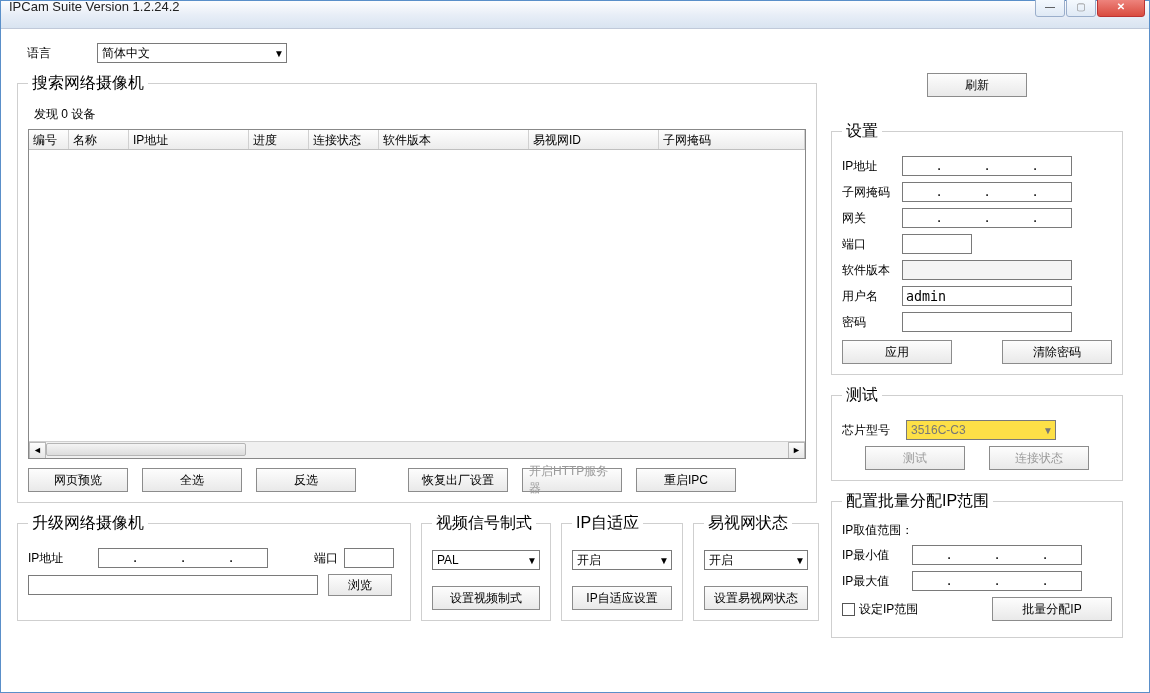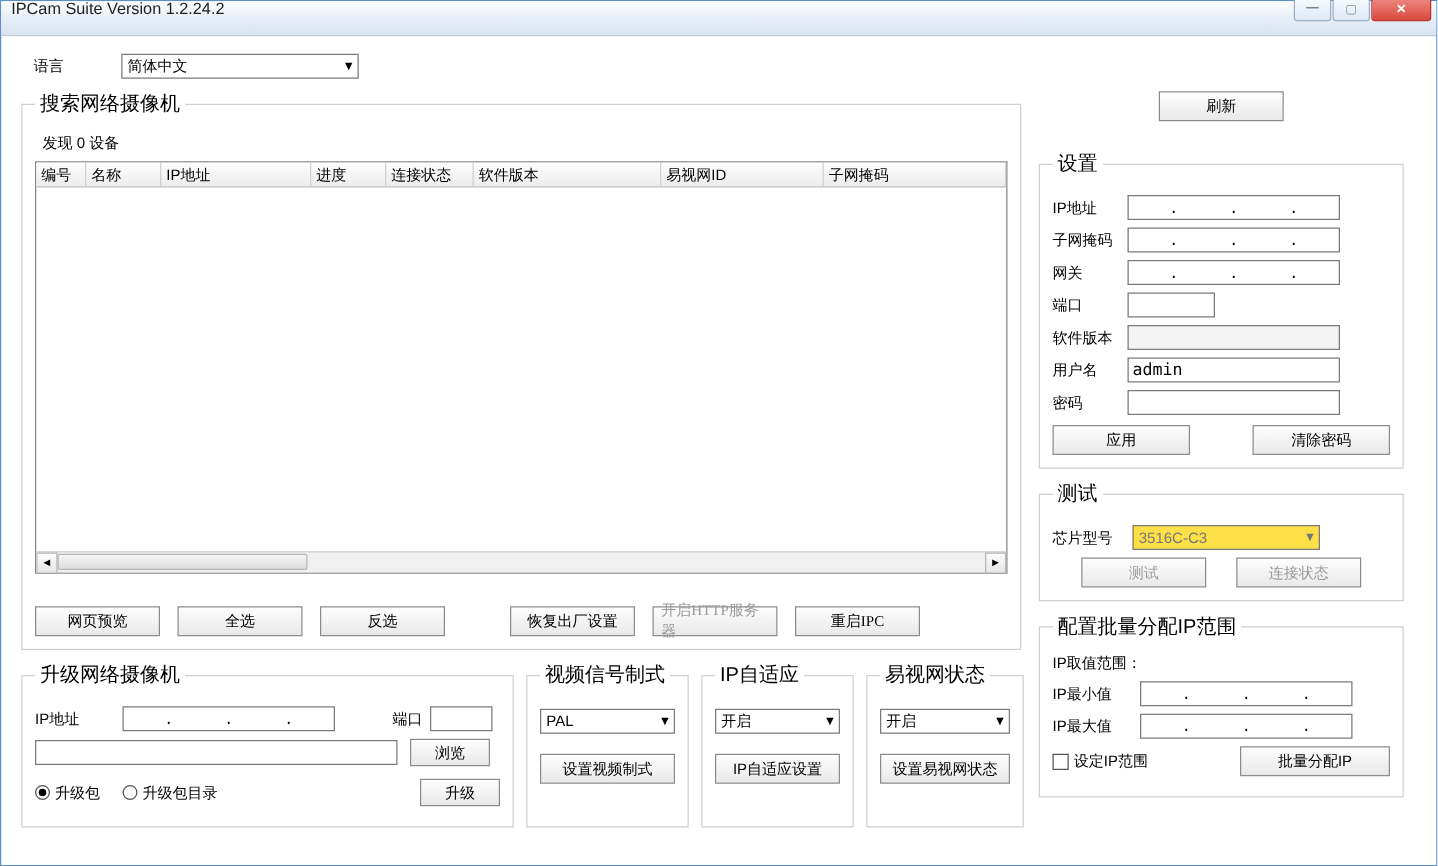--- a/index.html
+++ b/index.html
@@ -37,21 +37,21 @@
 .th.c1{width:40px}.th.c2{width:60px}.th.c3{width:120px}.th.c4{width:60px}.th.c5{width:70px}.th.c6{width:150px}.th.c7{width:130px}.th.c8{flex:1}
 .hscroll { position:absolute; bottom:0; left:0; right:0; height:17px; background:#f0f0f0; border-top:1px solid #cfcfcf; display:flex; align-items:center; }
 .hscroll .arrow { width:17px; height:17px; border:1px solid #b8b8b8; background:linear-gradient(#fdfdfd,#e6e6e6); display:flex; align-items:center; justify-content:center; font-size:9px;}
 .hscroll .track { flex:1; position:relative; height:17px; }
 .hscroll .thumb { position:absolute; left:0; top:1px; height:13px; width:200px; background:linear-gradient(#f4f4f4,#dcdcdc); border:1px solid #b5b5b5; border-radius:2px;}
 
 .btn { display:inline-flex; align-items:center; justify-content:center; height:24px; border:1px solid #8c8c8c; background:linear-gradient(#fdfdfd,#e9e9e9); padding:0 6px; min-width:80px; cursor:default; }
 .btn.disabled { color:#9a9a9a; }
 .btn.sm { min-width:60px; height:22px; }
 
-.btnrow { display:flex; gap:14px; margin-top:26px;font-family:Liberation Serif, serif; }
+.btnrow { display:flex; gap:14px; margin-top:9px; }
 .btnrow .btn { width:100px; min-width:0; }
 .btnrow .gap { width:24px; }
 
 .lowerleft { display:flex; gap:10px; }
 .lowerleft fieldset { flex-shrink:0; }
 
 .form-line { display:flex; align-items:center; margin:6px 0; }
 .form-line .lbl { width:70px; text-align:left; }
 .ip-input { border:1px solid #7a7a7a; height:20px; width:170px; display:flex; align-items:center; justify-content:space-around; font-family: Consolas, monospace; }
 .ip-input .dot{ }
@@ -163,32 +163,20 @@
                   <span class="dot">.</span>
                   <span>&nbsp;</span>
                 </div>
               <span class="lbl" style="width:50px;text-align:right;margin-left:20px">端口</span>
               <input class="txt" style="width: 50px; margin-left: 6px;" value="">
             </div>
             <div class="form-line">
               <input class="txt" style="width: 290px;" value="">
               <div class="btn sm" style="margin-left:10px;width:64px">浏览</div>
             </div>
-            <div class="form-line" style="margin-top:10px">
-              <label class="radio">
-                  <span class="dot on"></span>
-                  <span>升级包</span>
-                </label>
-              <label class="radio">
-                  <span class="dot"></span>
-                  <span>升级包目录</span>
-                </label>
-              <div style="flex:1"></div>
-              <div class="btn sm" style="width:64px">升级</div>
-            </div>
           </fieldset>
 
           <fieldset style="width:128px">
             <legend>视频信号制式</legend>
             <div style="height:8px"></div>
             <div class="combo" style="width:108px">
               <span>PAL</span>
                 <span class="caret">▼</span>
             </div>
             <div style="height:16px"></div>

